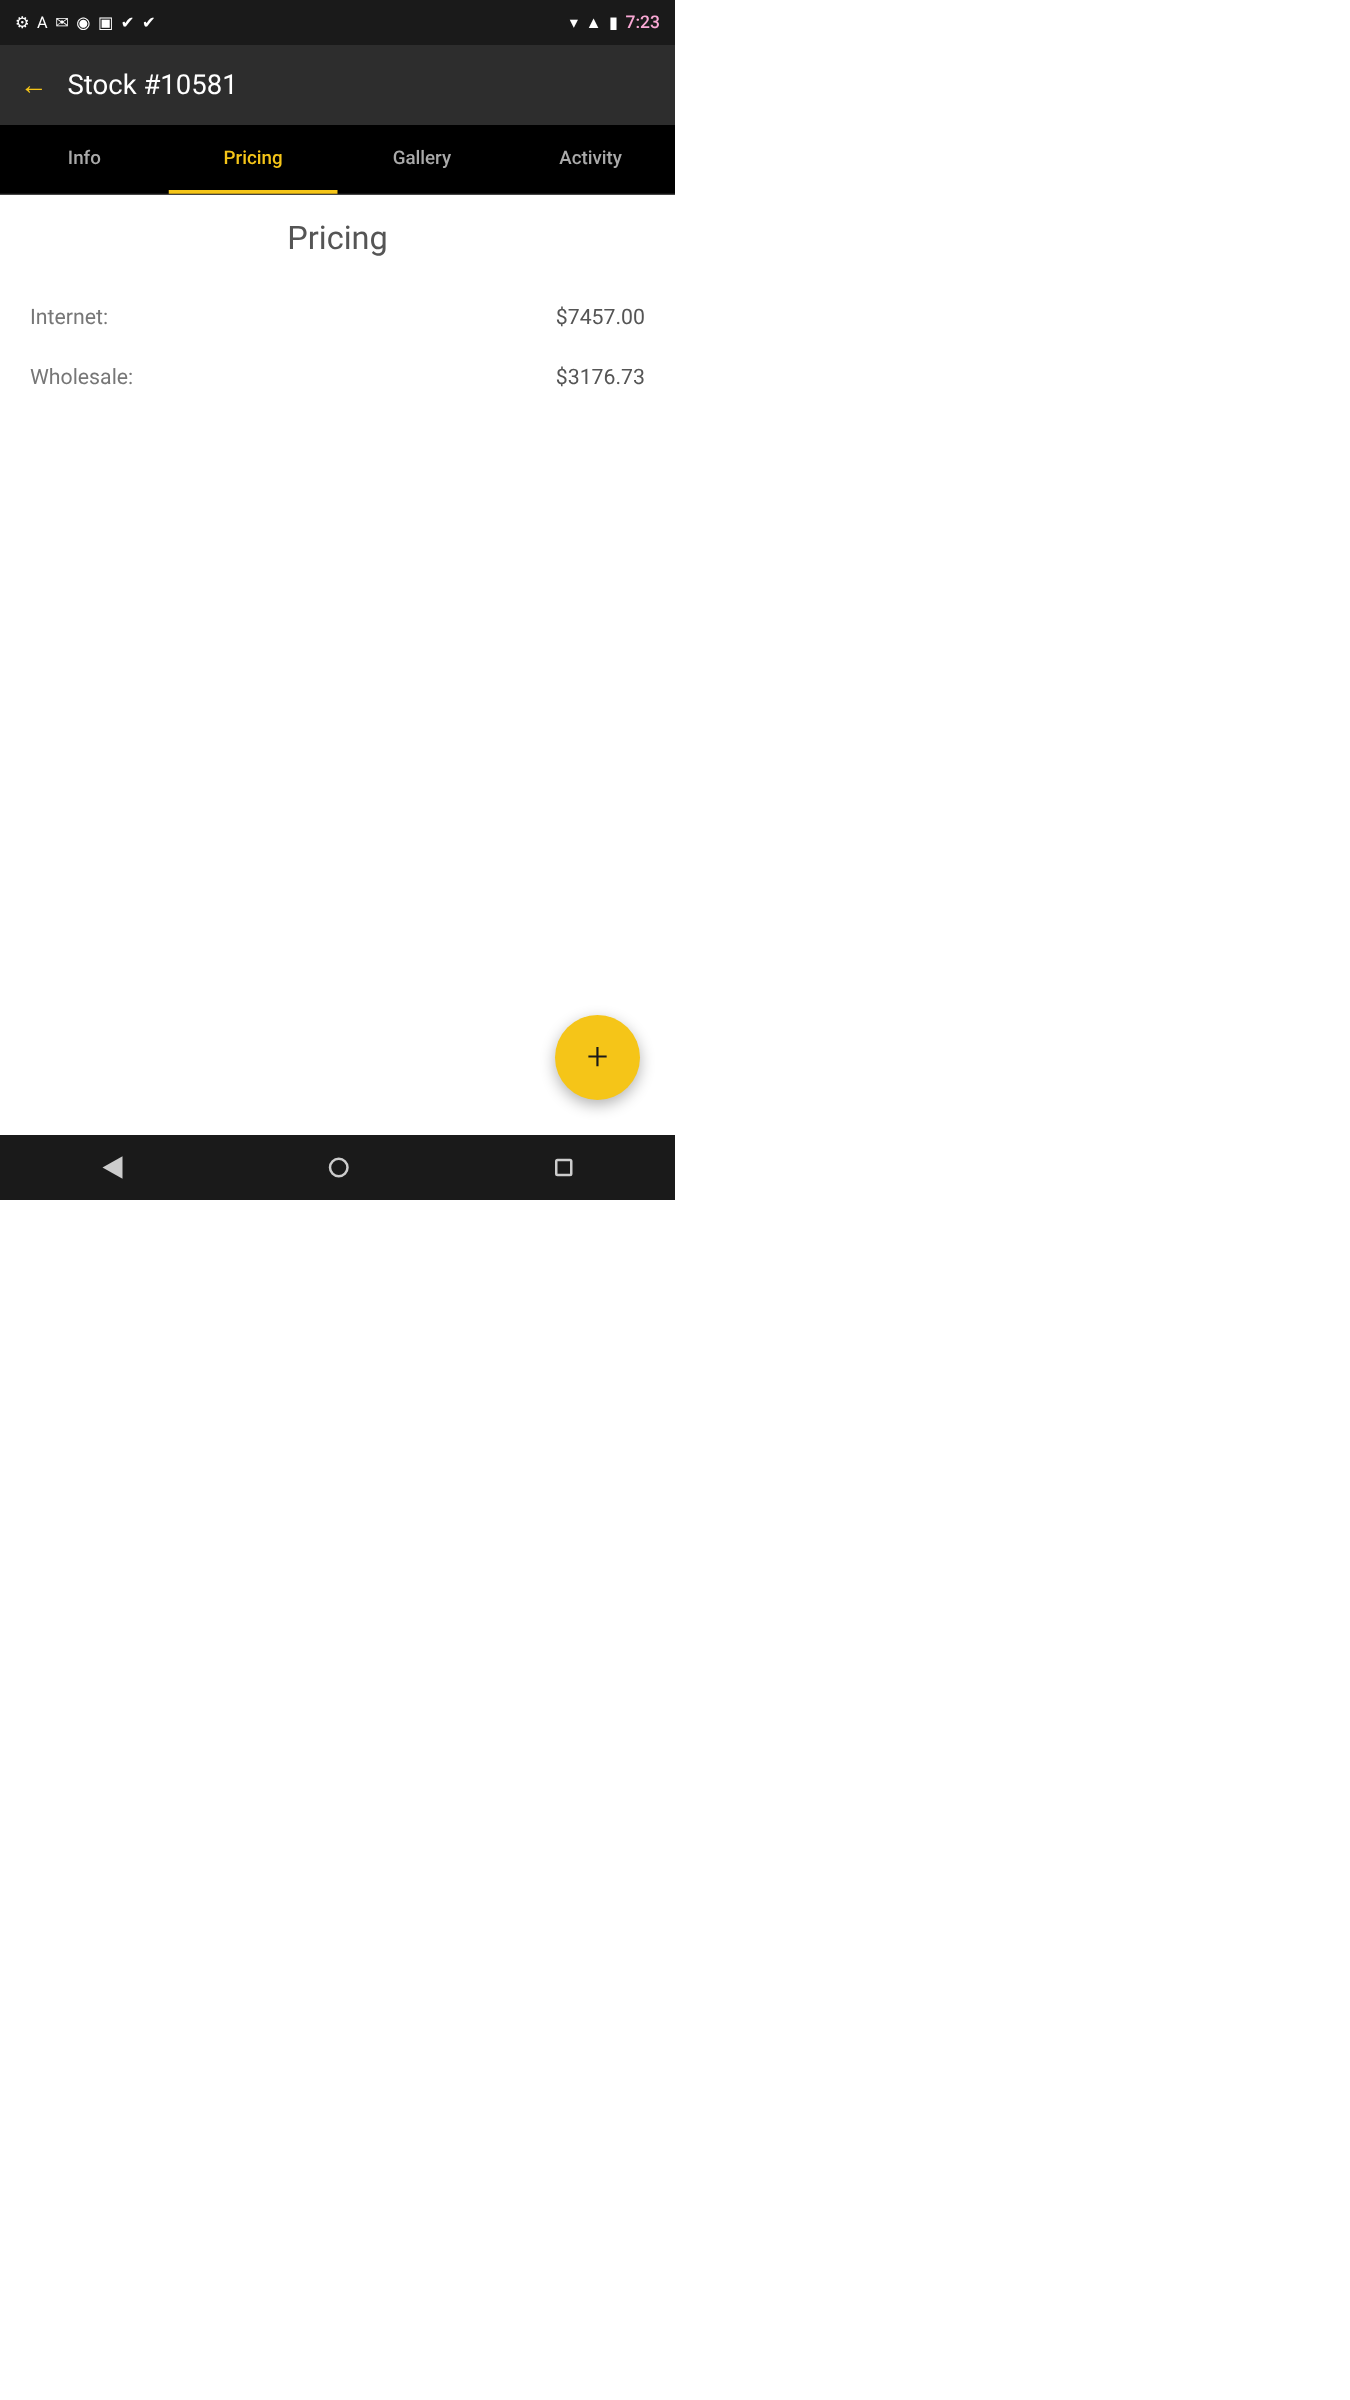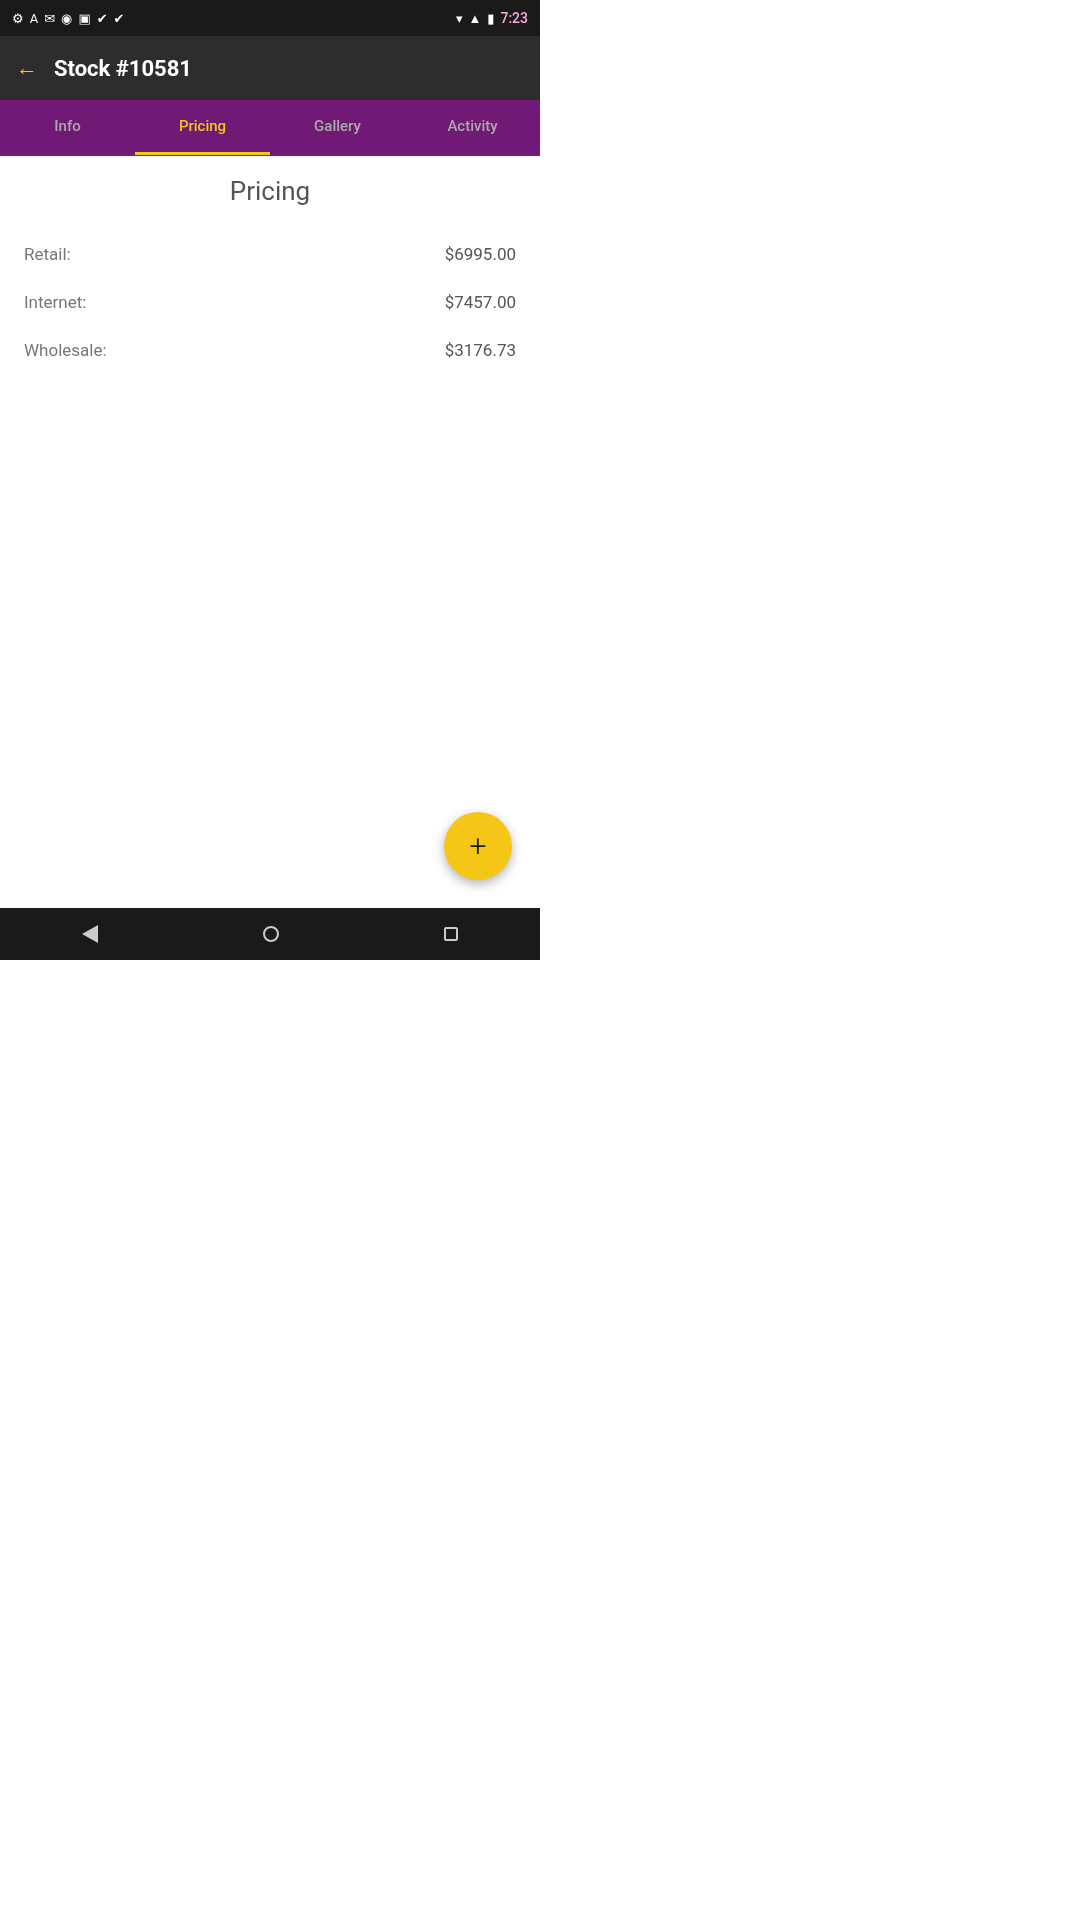--- a/index.html
+++ b/index.html
@@ -67,28 +67,28 @@
       color: #f5c518;
       font-size: 22px;
       cursor: pointer;
       display: flex;
       align-items: center;
     }
 
     .app-bar-title {
       color: #ffffff;
       font-size: 22px;
-      font-weight: 700;
+      font-weight: 400;
     }
 
     
     .tab-bar {
       width: 100%;
       height: 56px;
-      background: #701a75;
+      background: #000000;
       display: flex;
       align-items: stretch;
       border-bottom: 1px solid #444;
     }
 
     .tab-item {
       flex: 1;
       display: flex;
       align-items: center;
       justify-content: center;
@@ -246,24 +246,20 @@
   <div class="tab-item active">Pricing</div>
   <div class="tab-item">Gallery</div>
   <div class="tab-item">Activity</div>
 </div>
 
 <div class="content">
   <div class="pricing-title">Pricing</div>
 
   <div class="pricing-table">
     <div class="pricing-row">
-      <span class="pricing-label">Retail:</span>
-      <span class="pricing-value">$6995.00</span>
-    </div>
-    <div class="pricing-row">
       <span class="pricing-label">Internet:</span>
       <span class="pricing-value">$7457.00</span>
     </div>
     <div class="pricing-row">
       <span class="pricing-label">Wholesale:</span>
       <span class="pricing-value">$3176.73</span>
     </div>
   </div>
 </div>
 

